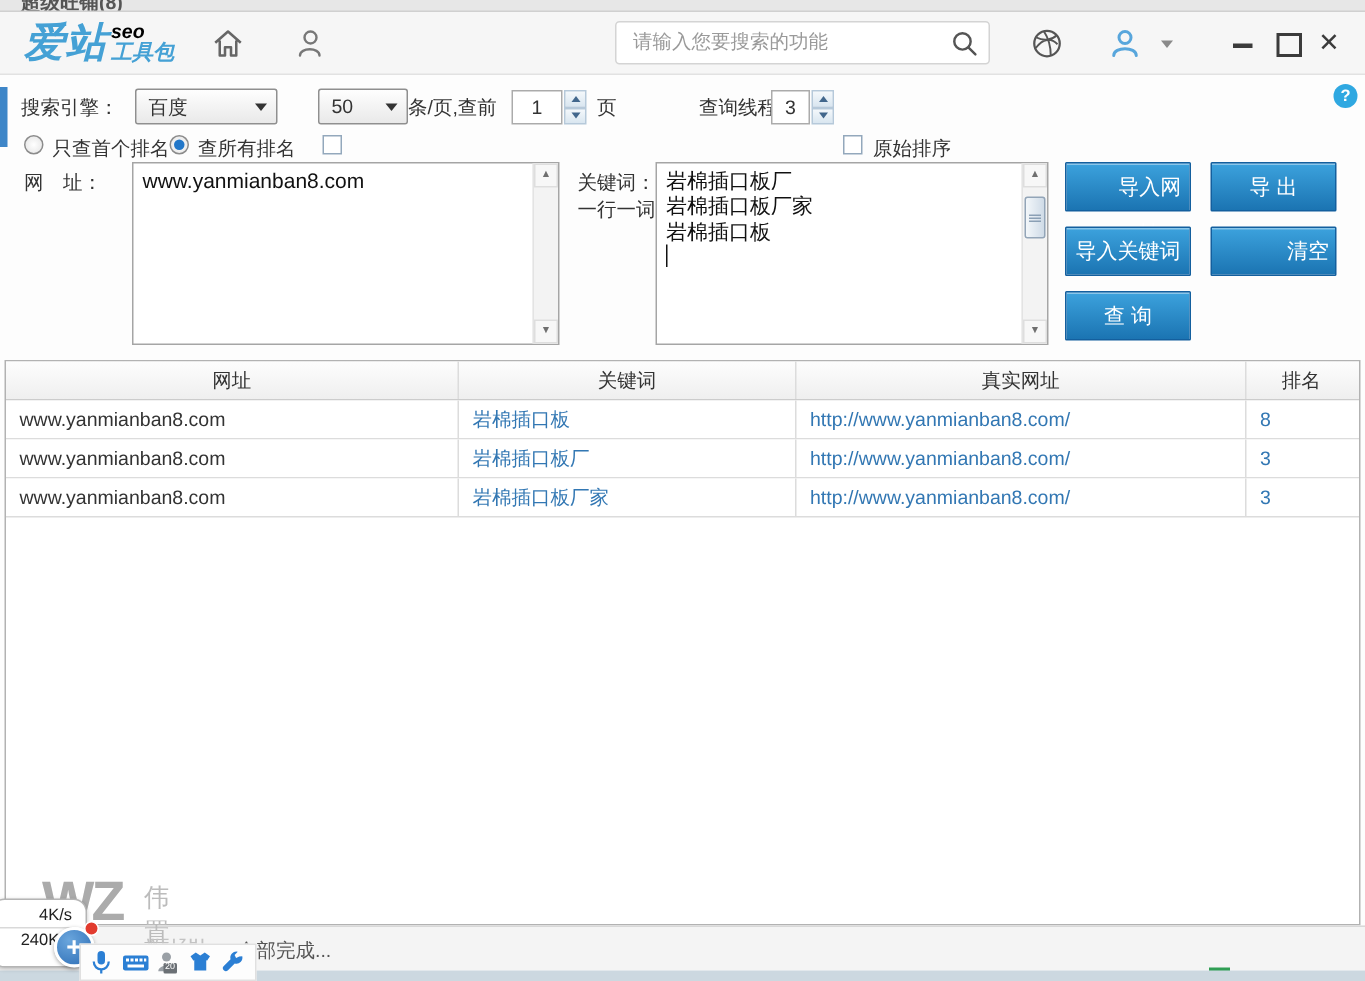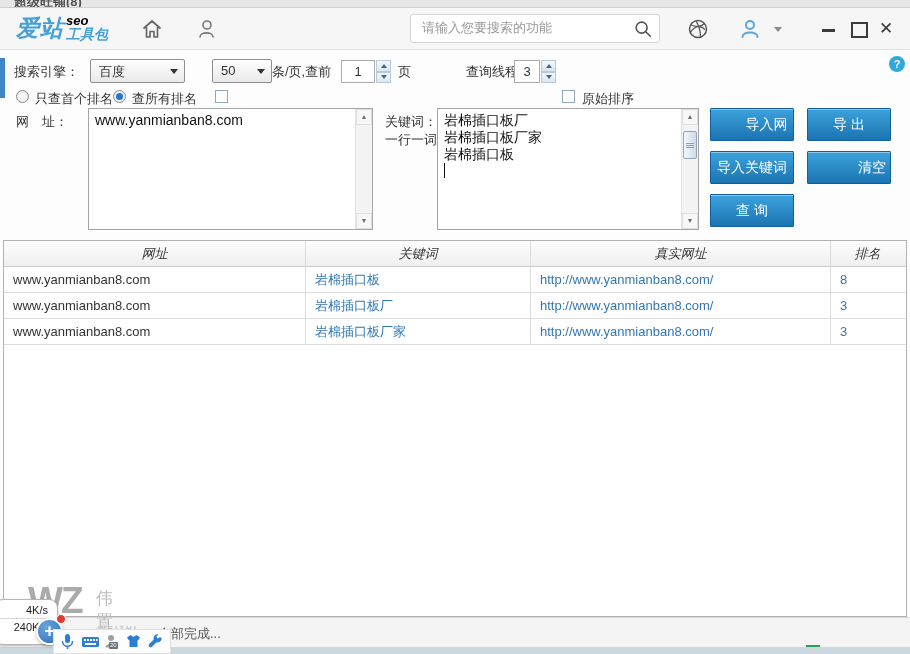--- a/index.html
+++ b/index.html
@@ -10,21 +10,21 @@
   
   .behind { position:absolute; left:0; top:0; width:100%; height:8px; background:#e7e7e7;
             border-bottom:1px solid #d0d0d0; overflow:hidden; }
   .behind span { position:absolute; left:14px; top:-7px; font-size:13px; font-weight:bold; color:#555; }
   .blue-edge { position:absolute; left:0; top:58px; width:5px; height:40px; background:#3e86c8; }
 
   
   .titlebar { position:absolute; left:0; top:8px; width:100%; height:42px; background:#f6f6f6;
               border-bottom:1px solid #e2e2e2; }
   .logo { position:absolute; left:16px; top:5px; display:flex; font-style:italic; font-weight:bold; }
-  .logo .main { font-size:23px; color:#45a1d5; letter-spacing:1px; line-height:30px; }
+  .logo .main { font-size:27px; color:#45a1d5; letter-spacing:1px; line-height:30px; }
   .logo .col { margin-left:2px; padding-top:2px; }
   .logo .seo { display:block; font-size:13px; line-height:12px; color:#000000; }
   .logo .sub { display:block; font-size:14px; line-height:15px; color:#45a1d5; }
   .tb-icon { position:absolute; cursor:pointer; }
   .searchbox { position:absolute; left:410px; top:6px; width:250px; height:29px; background:#fff;
                border:1px solid #d4d4d4; border-radius:3px; }
   .searchbox input { border:0; outline:0; background:transparent; width:205px; height:24px;
                      margin:1px 0 2px 9px; font-size:13px; color:#333;
                      font-family:Liberation Mono, monospace; }
   .searchbox input::placeholder { color:#9a9a9a; }
@@ -71,21 +71,21 @@
   .vthumb .grip { display:block; width:8px; height:1px; margin:11px auto 0; background:#8ba0b5;
                   box-shadow:0 2px 0 #8ba0b5, 0 4px 0 #8ba0b5; }
   .caret { position:absolute; width:1px; height:15px; background:#111; }
   .btn { position:absolute; width:84px; height:33px; border:1px solid #135f9e; border-radius:1px;
          background:linear-gradient(#3ca2dd,#1b74b2); box-shadow:inset 0 1px 0 rgba(255,255,255,.4);
          color:#fff; font-size:14px; text-align:center; line-height:31px; cursor:pointer; }
 
   
   .grid { position:absolute; left:3px; top:240px; width:904px; height:377px; background:#fff;
           border:1px solid #b2b2b2; }
-  .thead { display:flex; height:26px; background:linear-gradient(#fdfdfd,#efefef); border-bottom:1px solid #cccccc;font-style:italic; }
+  .thead { display:flex; height:26px; background:linear-gradient(#fdfdfd,#efefef); border-bottom:1px solid #cccccc; }
   .th { display:flex; align-items:center; justify-content:center; border-right:1px solid #dcdcdc; font-size:13px; }
   .tr { display:flex; height:26px; border-bottom:1px solid #dcdcdc; background:#fff; }
   .td { display:flex; align-items:center; padding-left:9px; border-right:1px solid #dcdcdc; font-size:13px; overflow:hidden; }
   .c1 { width:302px; } .c2 { width:225px; } .c3 { width:300px; } .c4 { width:73px; border-right:none; }
   .link { color:#3277b3; cursor:pointer; }
 
   
   .statusbar { position:absolute; left:0; top:617px; width:100%; height:30px; background:#f4f4f4;
                border-top:1px solid #d8d8d8; }
   .status-text { position:absolute; left:158px; top:7px; color:#555; }

